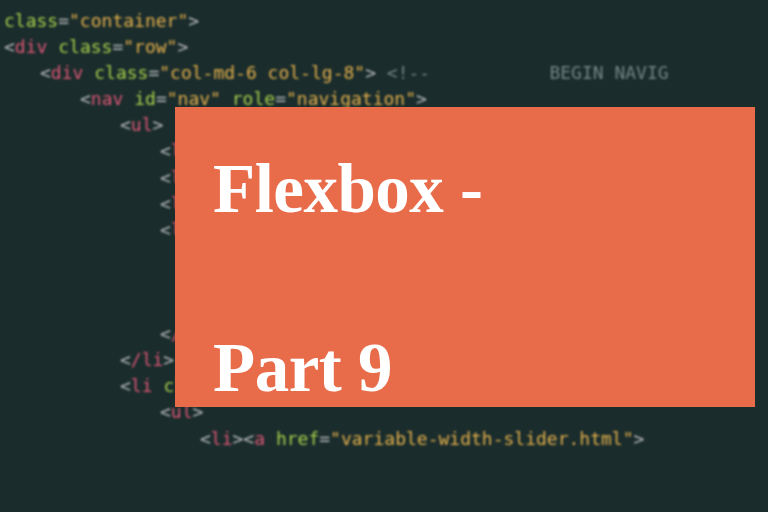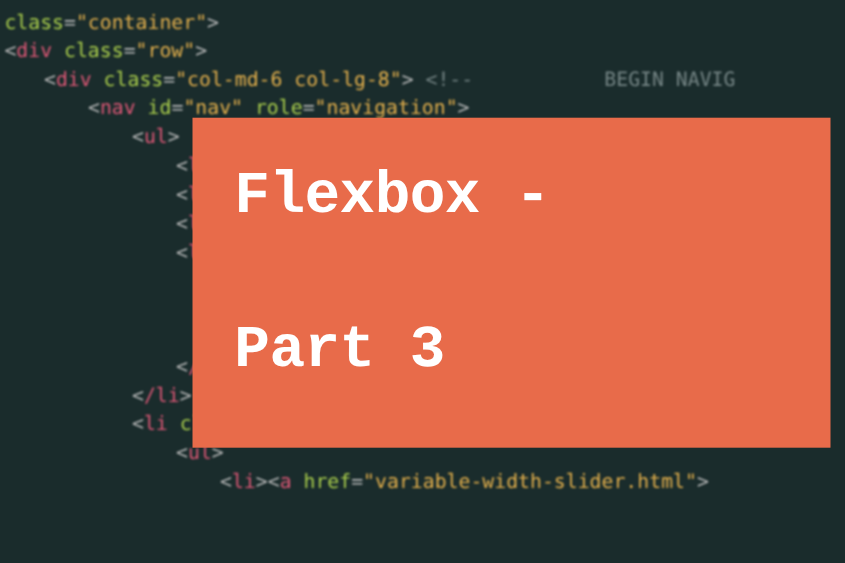--- a/index.html
+++ b/index.html
@@ -43,23 +43,23 @@
     left: 175px;
     width: 580px;
     height: 300px;
     background: #e86b4a;
     padding: 38px 38px;
     display: flex;
     align-items: flex-start;
   }
   .title {
     color: #ffffff;
-    font-family: Liberation Mono, monospace;
+    font-family: Liberation Serif, serif;
     font-weight: 700;
-    font-size: 54px;
+    font-size: 69px;
     line-height: 1.3;
     letter-spacing: -0.5px;
   }
 </style>
 </head>
 <body>
 
 <div class="code-bg">
   <div class="line i1"><span class="attr">class</span><span class="punct">=</span><span class="val">"container"</span><span class="punct">&gt;</span></div>
 
@@ -93,15 +93,15 @@
 
   <div class="line i5"><span class="punct">&lt;</span><span class="tag">ul</span><span class="punct">&gt;</span></div>
 
   <div class="line i6"><span class="punct">&lt;</span><span class="tag">li</span><span class="punct">&gt;&lt;</span><span class="tag">a</span> <span class="attr">href</span><span class="punct">=</span><span class="val">"variable-width-slider.html"</span><span class="punct">&gt;</span></div>
 </div>
 
 <div class="overlay">
   <div class="title">
     <span>Flexbox -</span><br>
     <br>
-    <span>Part 3</span>
+    <span>Part 9</span>
   </div>
 </div>
 
 </body></html>

